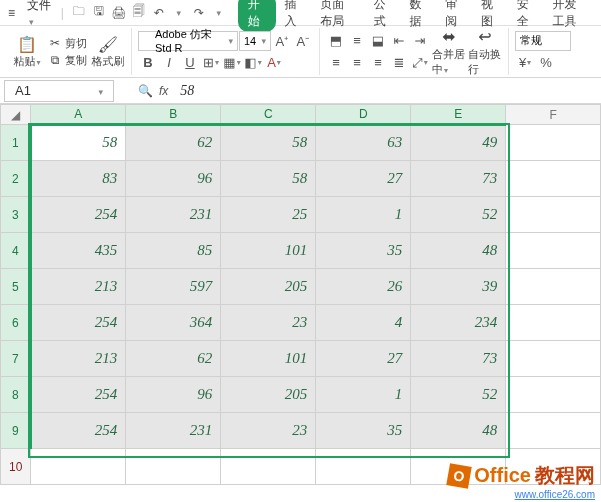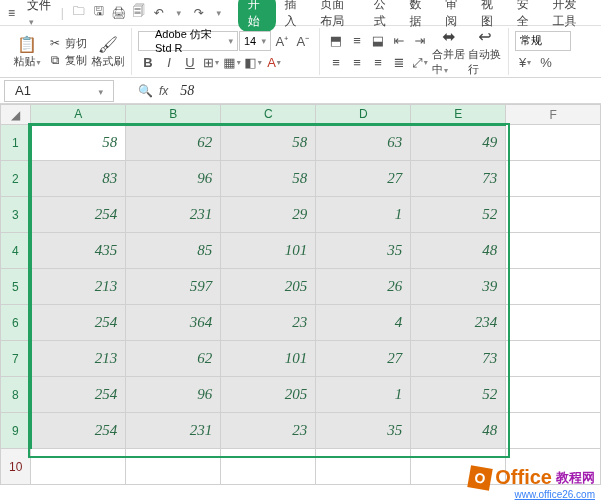--- a/index.html
+++ b/index.html
@@ -162,21 +162,21 @@
     
     .watermark {
       position:absolute;
       right:6px; bottom:2px;
       display:flex; flex-direction:column; align-items:flex-end;
       font-family: "Microsoft YaHei", Arial; 
     }
     .watermark .line1 { color:#e06a00; font-size:20px; font-weight:bold; display:flex; align-items:center; gap:4px;}
     .watermark .osq { width:22px; height:22px; background:#e06a00; color:#fff; display:flex; align-items:center; justify-content:center; transform:rotate(10deg); font-weight:bold; font-size:14px;}
     .watermark .line2 { color:#3b82f6; font-size:10px;text-decoration:underline; }
-    .watermark .suffix { color:#a21caf; font-size:13px; font-weight:bold;text-align:right;}
+    .watermark .suffix { color:#c2410c; font-size:20px; font-weight:bold;text-align:right;}
   </style>
 </head>
 <body>
 
 <div class="menu-bar">
   <span class="ham">≡</span>
   <span class="fileitem dd">文件</span>
   <span style="color:#ccc;">|</span>
   <div class="qat">
     <span>🗀</span>
@@ -330,21 +330,21 @@
           <td class="selcell">96</td>
           <td class="selcell">58</td>
           <td class="selcell">27</td>
           <td class="selcell">73</td>
           <td class="oob"></td>
         </tr>
         <tr>
           <th class="selr">3</th>
           <td class="selcell">254</td>
           <td class="selcell">231</td>
-          <td class="selcell">29</td>
+          <td class="selcell">25</td>
           <td class="selcell">1</td>
           <td class="selcell">52</td>
           <td class="oob"></td>
         </tr>
         <tr>
           <th class="selr">4</th>
           <td class="selcell">435</td>
           <td class="selcell">85</td>
           <td class="selcell">101</td>
           <td class="selcell">35</td>

